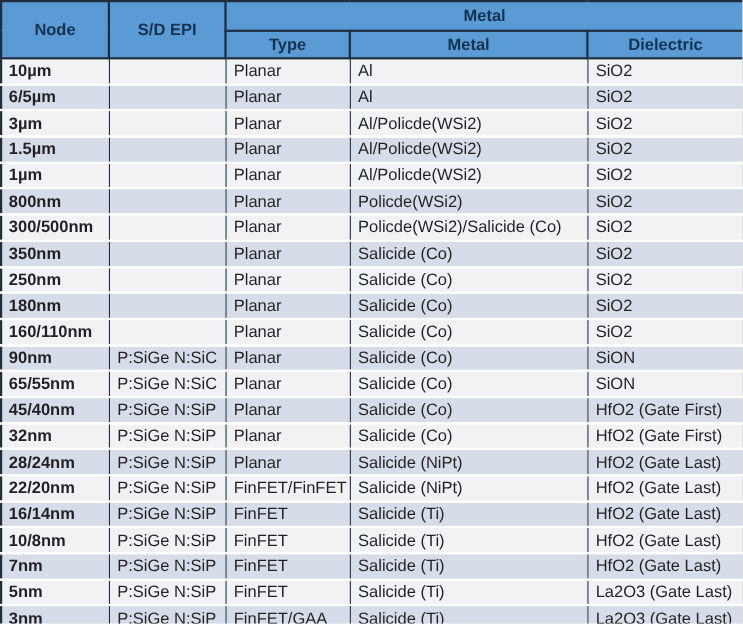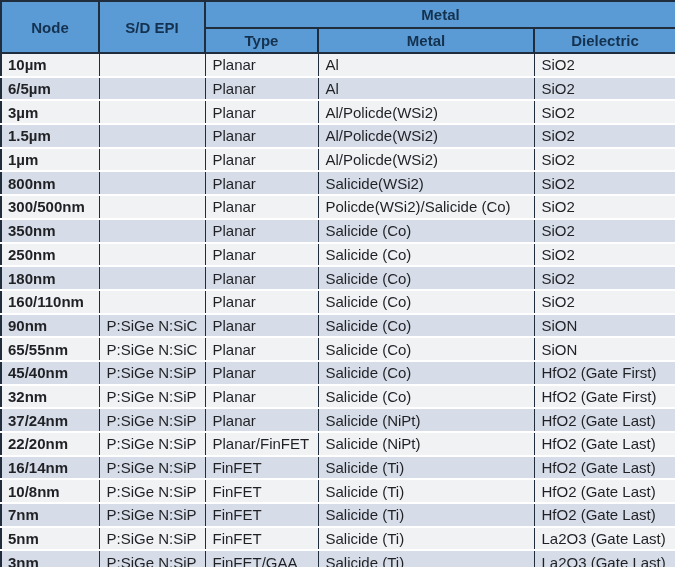--- a/index.html
+++ b/index.html
@@ -130,21 +130,21 @@
           <td class="col-node">1µm</td>
           <td class="col-sd-epi"></td>
           <td class="col-type">Planar</td>
           <td class="col-metal">Al/Policde(WSi2)</td>
           <td class="col-dielectric">SiO2</td>
         </tr>
         <tr class="dark">
           <td class="col-node">800nm</td>
           <td class="col-sd-epi"></td>
           <td class="col-type">Planar</td>
-          <td class="col-metal">Salicide(WSi2)</td>
+          <td class="col-metal">Policde(WSi2)</td>
           <td class="col-dielectric">SiO2</td>
         </tr>
         <tr class="light">
           <td class="col-node">300/500nm</td>
           <td class="col-sd-epi"></td>
           <td class="col-type">Planar</td>
           <td class="col-metal">Policde(WSi2)/Salicide (Co)</td>
           <td class="col-dielectric">SiO2</td>
         </tr>
         <tr class="dark">
@@ -197,30 +197,30 @@
           <td class="col-dielectric">HfO2 (Gate First)</td>
         </tr>
         <tr class="light">
           <td class="col-node">32nm</td>
           <td class="col-sd-epi">P:SiGe N:SiP</td>
           <td class="col-type">Planar</td>
           <td class="col-metal">Salicide (Co)</td>
           <td class="col-dielectric">HfO2 (Gate First)</td>
         </tr>
         <tr class="dark">
-          <td class="col-node">37/24nm</td>
+          <td class="col-node">28/24nm</td>
           <td class="col-sd-epi">P:SiGe N:SiP</td>
           <td class="col-type">Planar</td>
           <td class="col-metal">Salicide (NiPt)</td>
           <td class="col-dielectric">HfO2 (Gate Last)</td>
         </tr>
         <tr class="light">
           <td class="col-node">22/20nm</td>
           <td class="col-sd-epi">P:SiGe N:SiP</td>
-          <td class="col-type">Planar/FinFET</td>
+          <td class="col-type">FinFET/FinFET</td>
           <td class="col-metal">Salicide (NiPt)</td>
           <td class="col-dielectric">HfO2 (Gate Last)</td>
         </tr>
         <tr class="dark">
           <td class="col-node">16/14nm</td>
           <td class="col-sd-epi">P:SiGe N:SiP</td>
           <td class="col-type">FinFET</td>
           <td class="col-metal">Salicide (Ti)</td>
           <td class="col-dielectric">HfO2 (Gate Last)</td>
         </tr>

